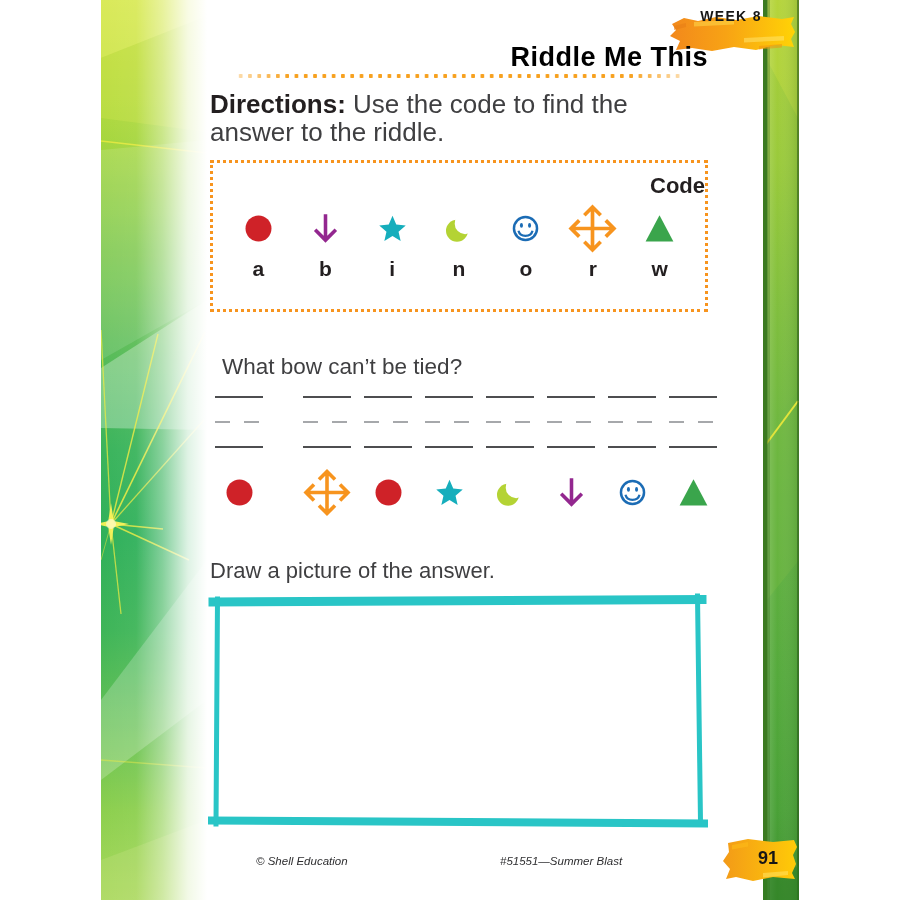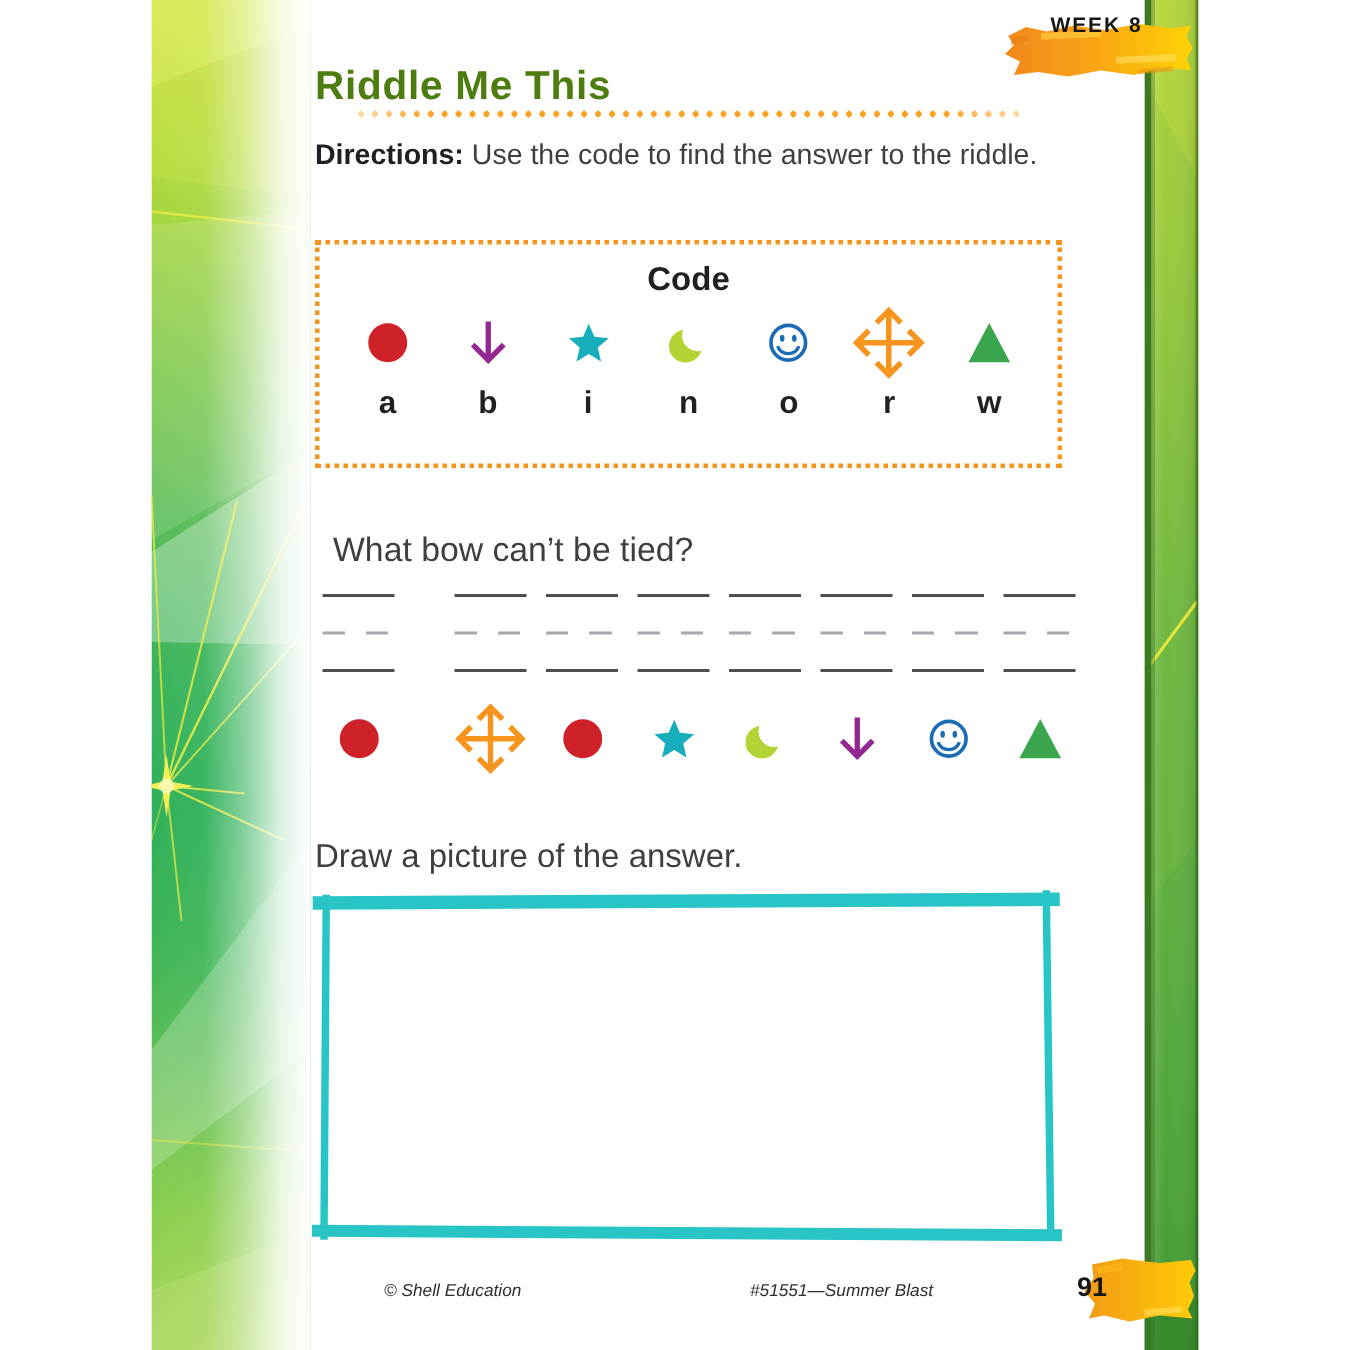--- a/index.html
+++ b/index.html
@@ -1,36 +1,36 @@
 <!DOCTYPE html>
 <html><head>
 <meta charset="utf-8">
 <style>
   html,body{margin:0;padding:0;}
   body{width:900px;height:900px;position:relative;overflow:hidden;background:#fff;
        font-family:"Liberation Sans","DejaVu Sans",sans-serif;color:#3f3f41;}
   .abs{position:absolute;}
 
   
-  #title{left:210px;top:42px;width:498px;text-align:left;font-size:27px;font-weight:bold;
-         letter-spacing:.5px;color:#4d7c0f;}
+  #title{left:210px;top:42px;width:498px;text-align:right;font-size:27px;font-weight:bold;
+         letter-spacing:.5px;color:#000000;}
   #title-dots{left:236px;top:73px;width:447px;height:6px;
     background-image:
       linear-gradient(90deg,rgba(255,255,255,.65) 0,rgba(255,255,255,0) 12%,rgba(255,255,255,0) 88%,rgba(255,255,255,.65) 100%),
       radial-gradient(circle 2.1px at 50% 50%, #f7a11f 97%, rgba(0,0,0,0) 100%);
     background-size:100% 100%, 9.3px 6px;}
 
   
-  #directions{left:210px;top:90px;width:505px;font-size:19px;line-height:28px;}
+  #directions{left:210px;top:90px;width:505px;font-size:26px;line-height:28px;}
   #directions b{color:#231f20;}
 
   
   #code-box{left:210px;top:160px;width:498px;height:152px;border:3.5px dotted #f7941e;
             box-sizing:border-box;}
-  .code-title{text-align:center;margin-top:10px;font-weight:bold;font-size:22px;color:#231f20;}
+  .code-title{text-align:right;margin-top:10px;font-weight:bold;font-size:22px;color:#231f20;}
   .code-row{display:flex;padding:0 12px;margin-top:2px;}
   .code-col{flex:1;display:flex;flex-direction:column;align-items:center;}
   .code-sym{height:54px;display:flex;align-items:center;justify-content:center;}
   .code-letter{font-weight:bold;font-size:21px;color:#231f20;margin-top:2px;}
 
   
   #question{left:210px;top:342px;font-size:22.5px;}
   #draw-prompt{left:210px;top:558px;font-size:22px;}
 
   
@@ -47,21 +47,21 @@
      background:linear-gradient(90deg,#a6a8ab 0 15px,transparent 15px 29px,#a6a8ab 29px 44px,transparent 44px);}
   .wcell .lb{top:50px;border-top:2.6px solid #4d4e50;}
   .sym-slot{height:56px;display:flex;align-items:center;justify-content:center;}
 
   
   #week-banner{left:664px;top:8px;width:134px;height:48px;}
   #week-label{left:664px;top:8px;width:134px;height:45px;display:flex;align-items:flex-start;
      justify-content:center;font-size:14px;font-weight:bold;letter-spacing:1.3px;color:#161616;}
   #page-banner{left:718px;top:833px;width:80px;height:52px;}
   #page-number{left:718px;top:833px;width:60px;height:50px;display:flex;align-items:center;
-     justify-content:flex-start;font-size:18px;font-weight:bold;color:#161616;}
+     justify-content:flex-end;font-size:18px;font-weight:bold;color:#161616;}
 
   
   #footer-copyright{left:210px;top:855px;font-style:italic;font-size:11.5px;color:#2e2e30;margin-left:46px;}
   #footer-edition{left:500px;top:855px;width:192px;text-align:left;font-style:italic;
      font-size:11.5px;color:#2e2e30;}
 </style>
 </head>
 <body>
 
 <svg class="abs" style="left:101px;top:0" width="106" height="900" viewBox="0 0 106 900">

